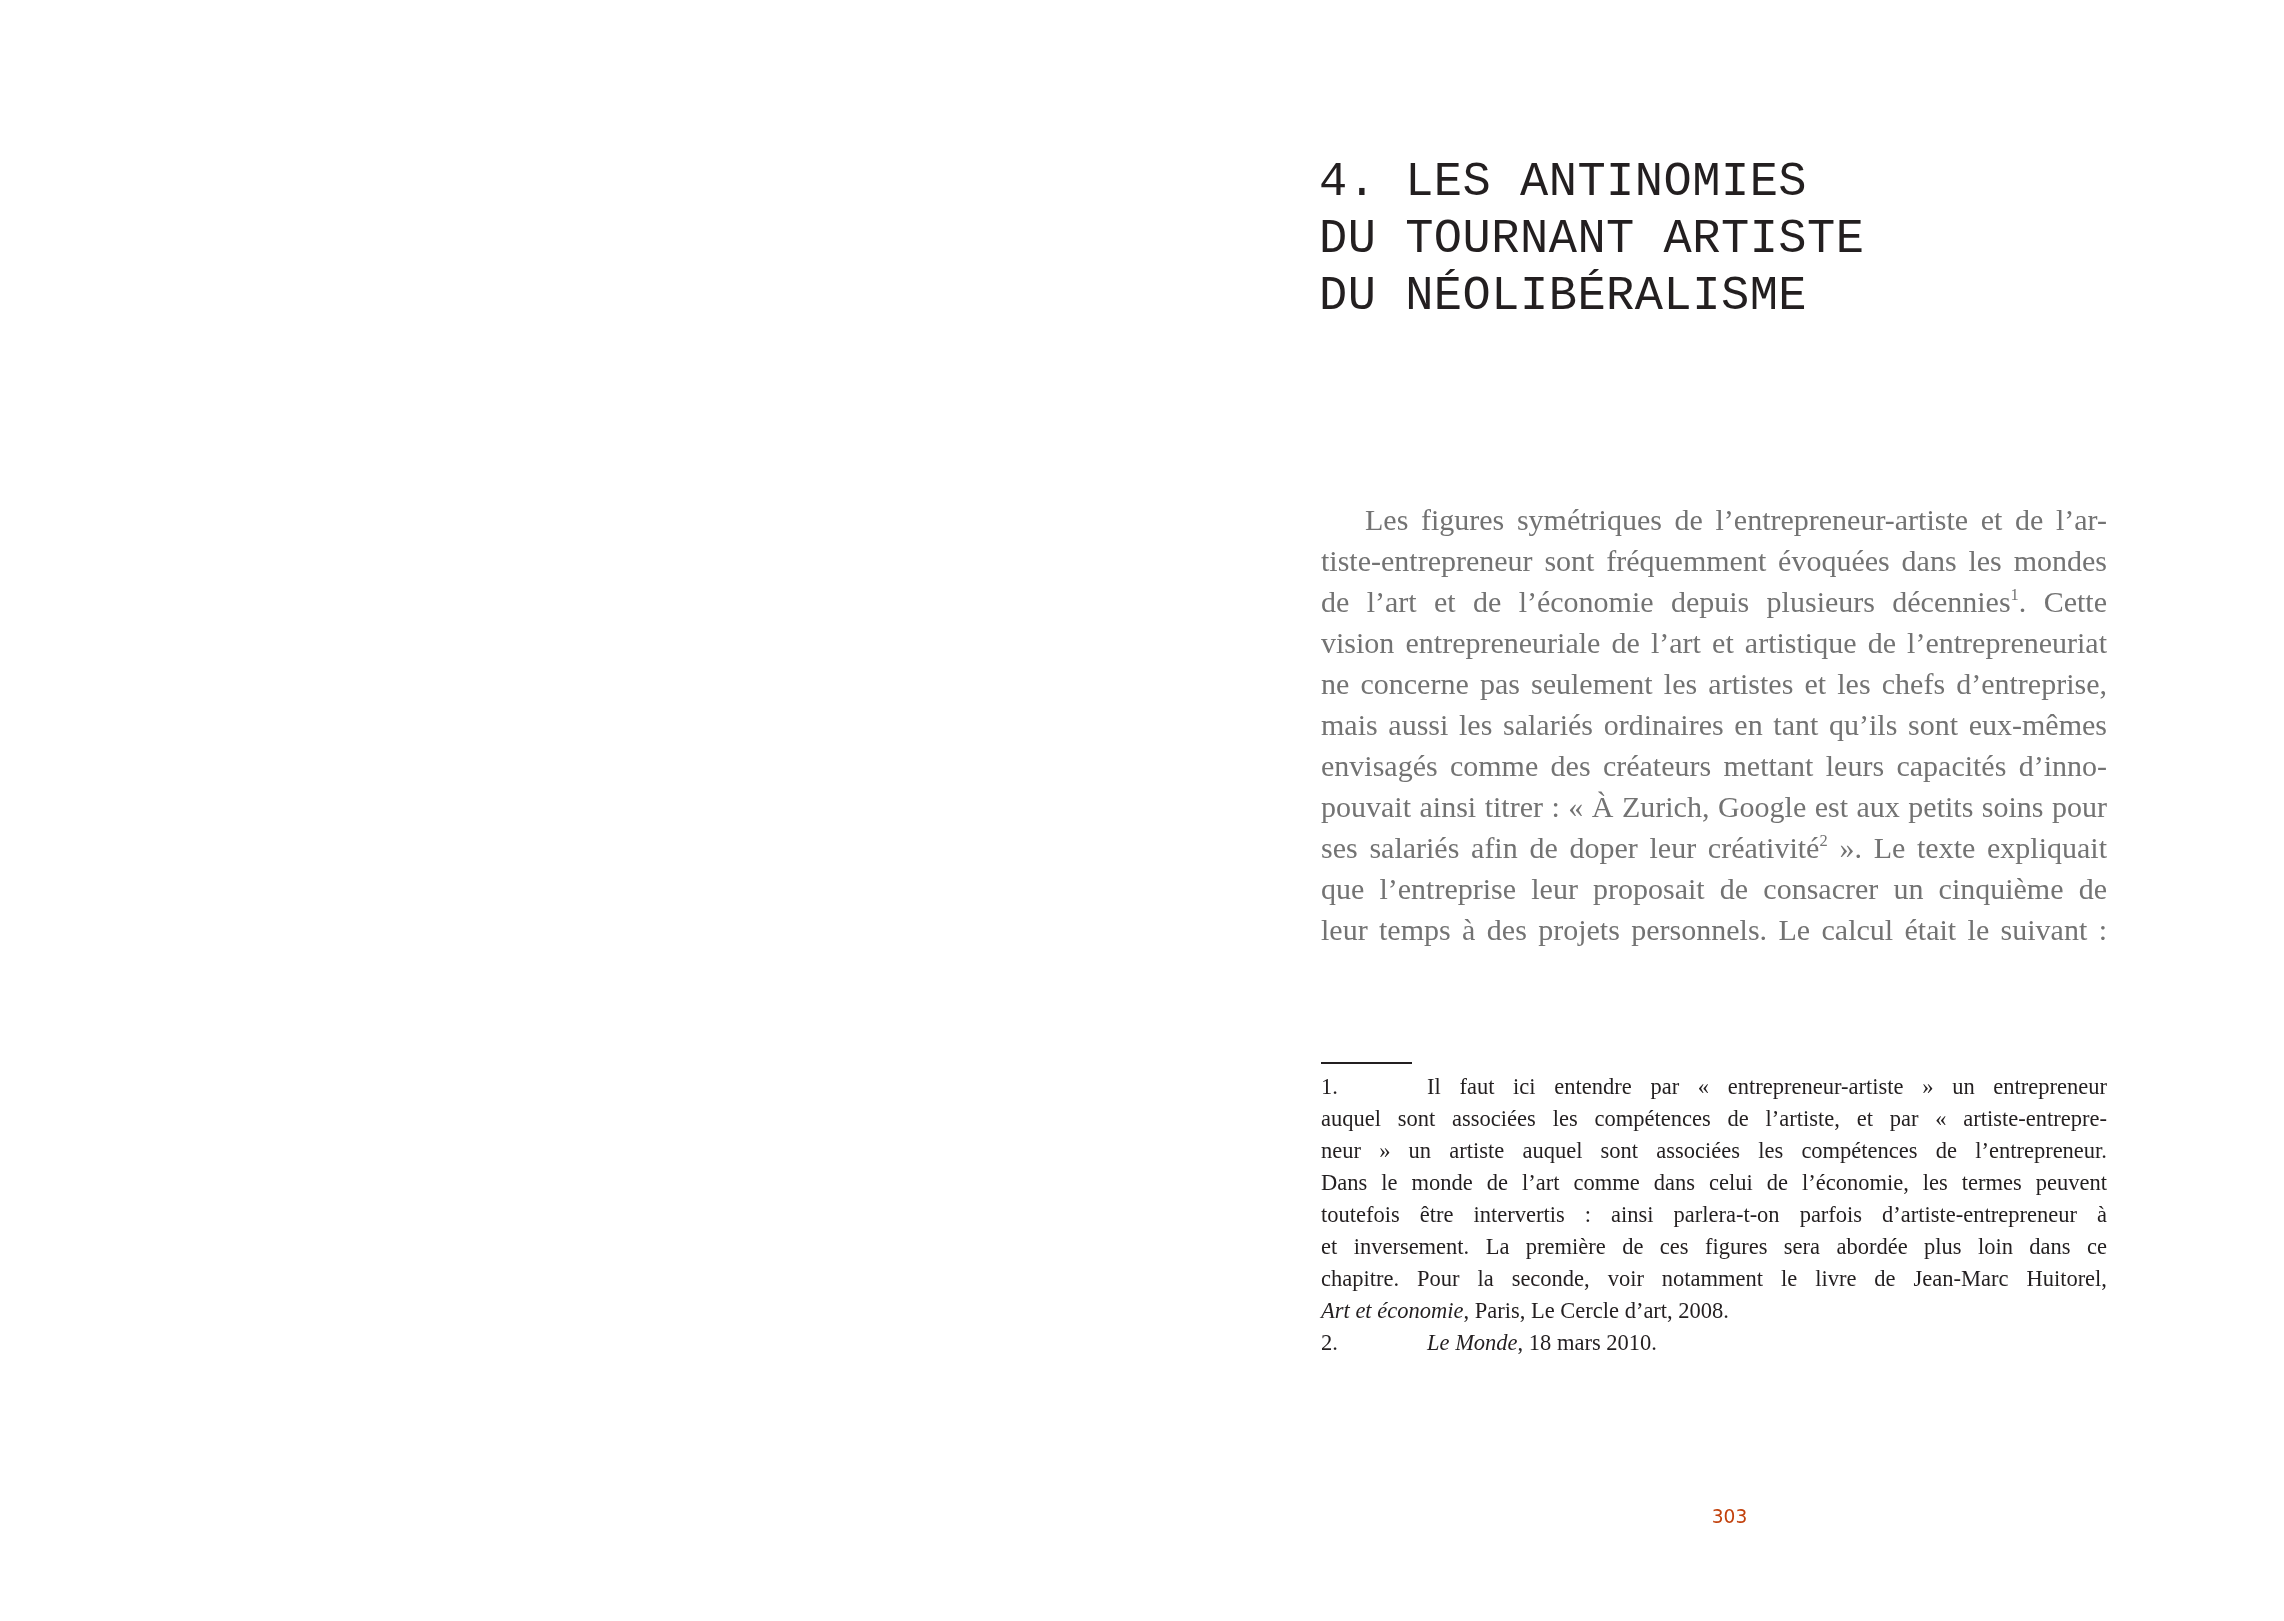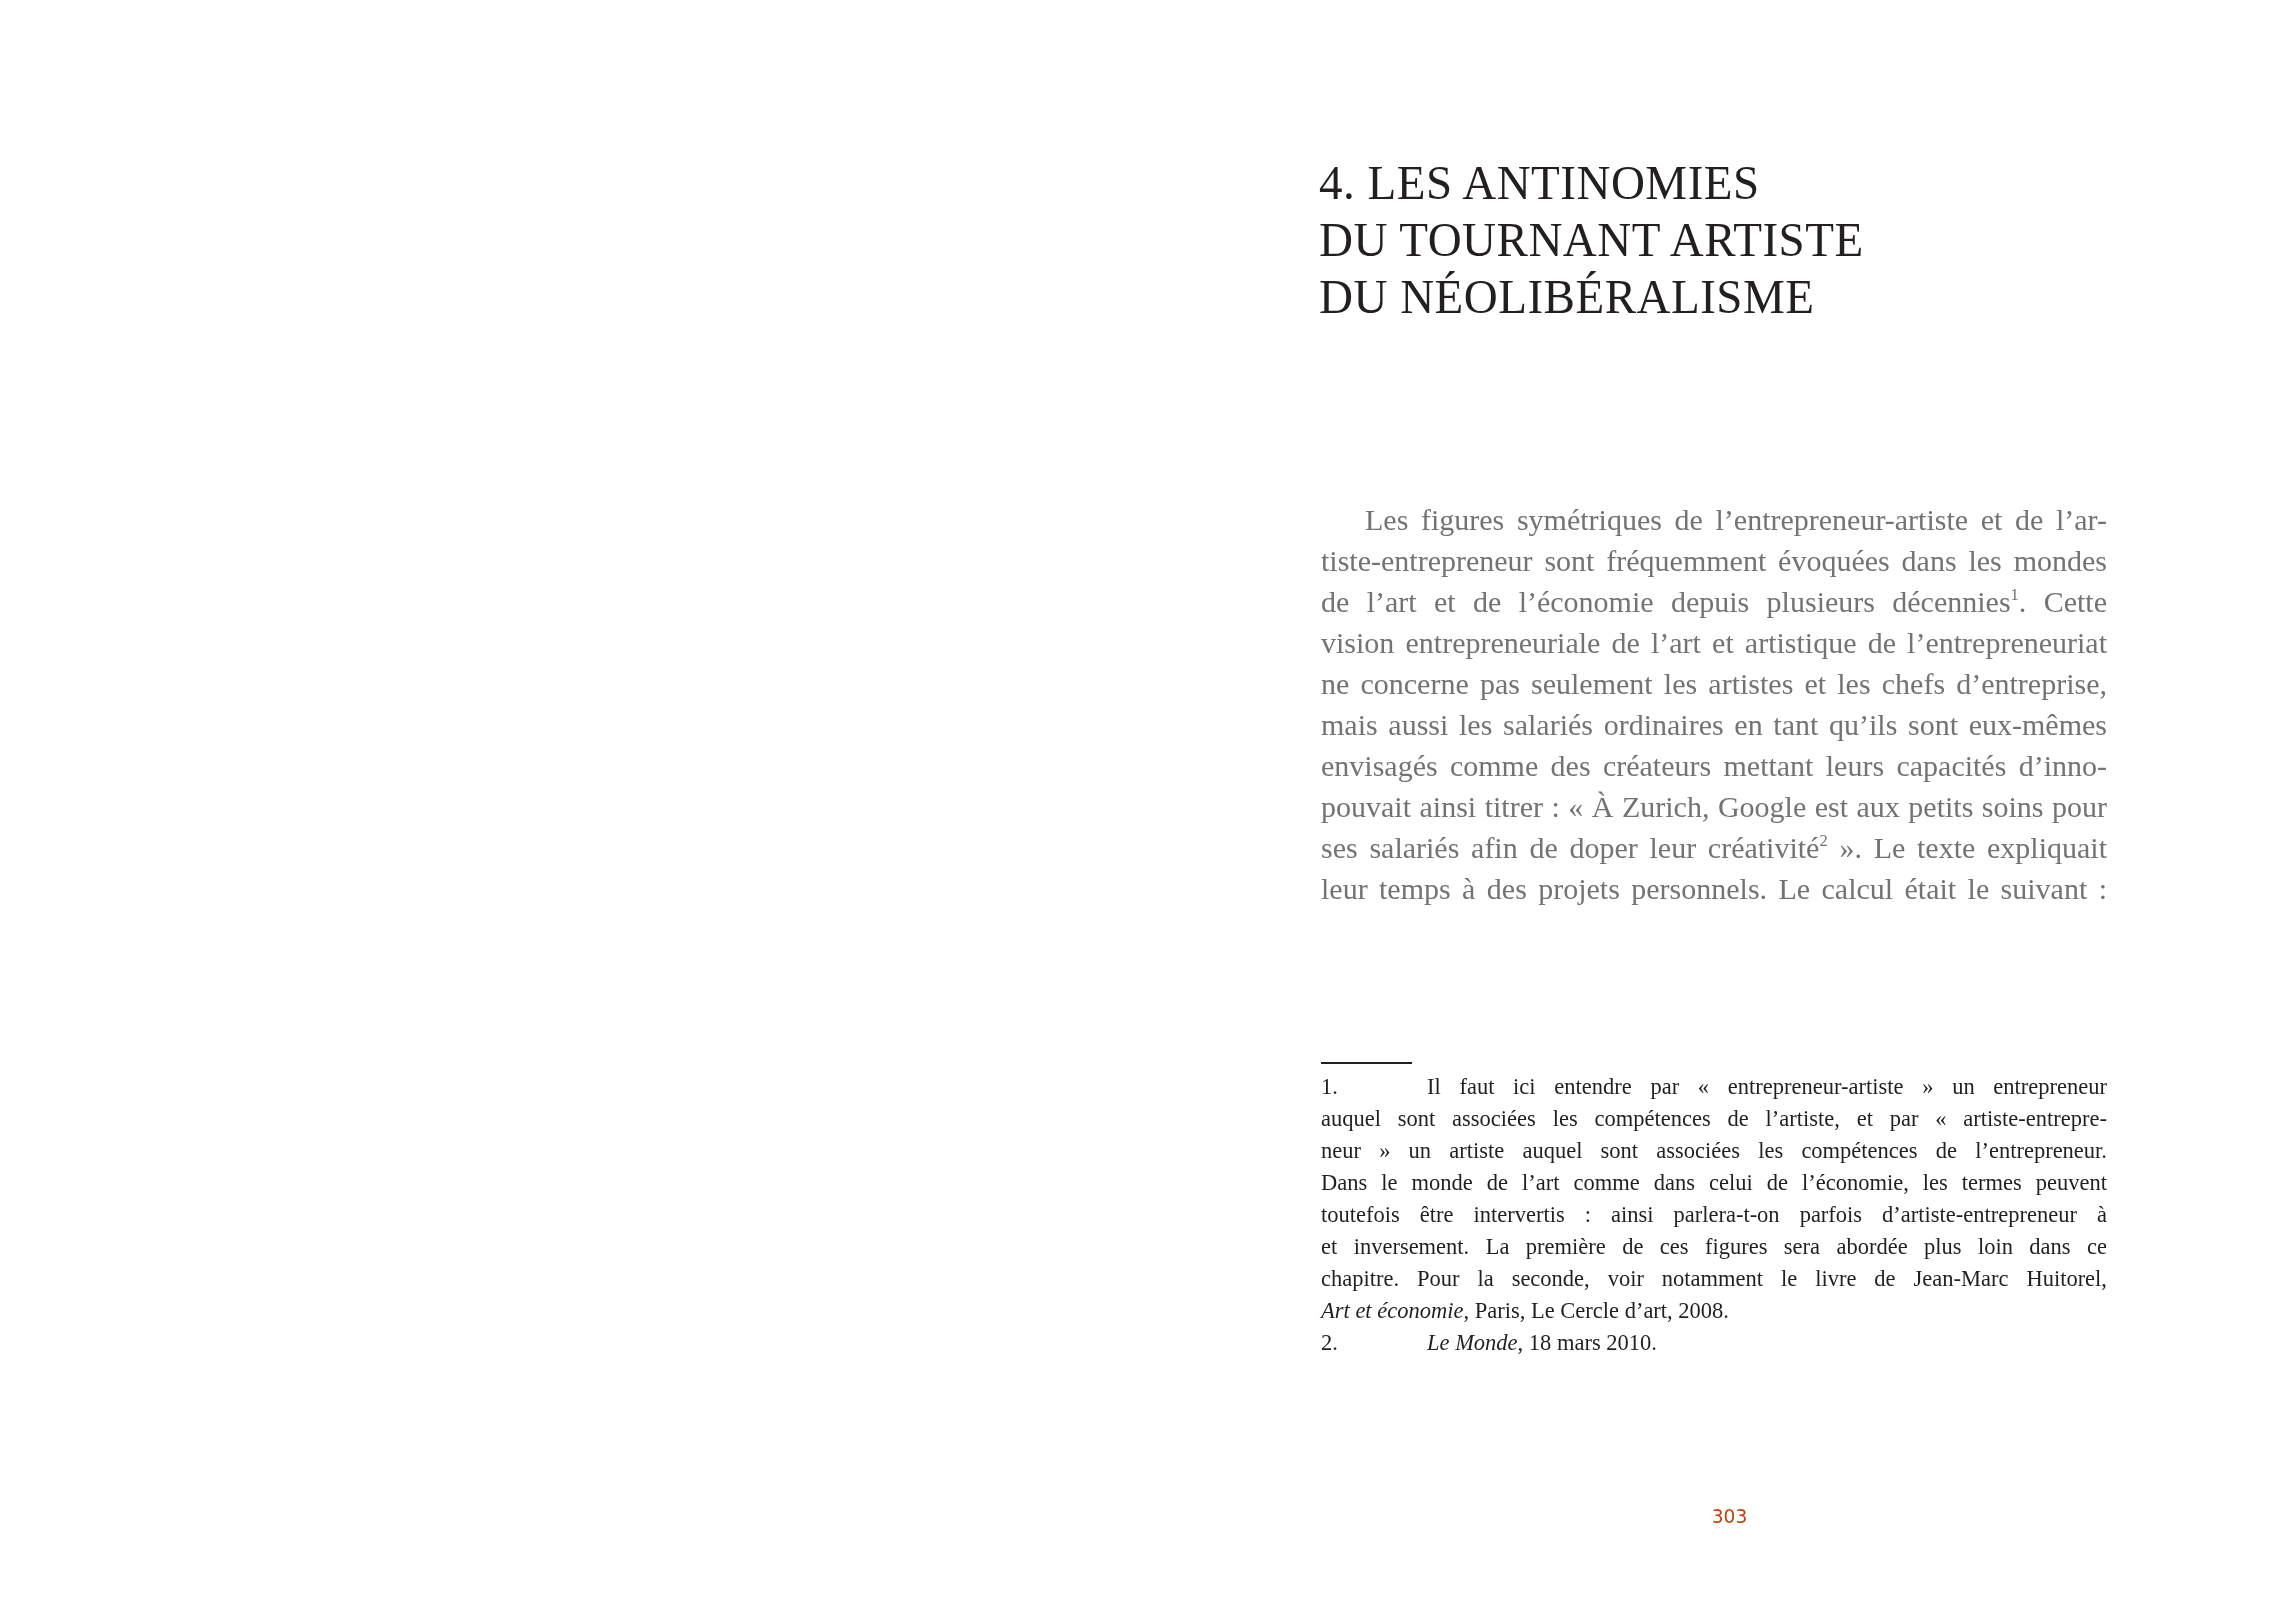--- a/index.html
+++ b/index.html
@@ -33,21 +33,21 @@
       left: 1143px; top: 0;
       width: 1142px;
       height: 1621px;
       background: #ffffff;
     }
     .chapter-title {
       position: absolute;
       left: 1319px;
       top: 154px;
       margin: 0;
-      font-family: Liberation Serif, serif;
+      font-family: Liberation Mono, monospace;
       font-weight: normal;
       font-size: 49px;
       line-height: 57px;
       letter-spacing: 0.5px;
       color: #231f20;
       white-space: nowrap;
     }
     .chapter-title .title-line {
       display: block;
       transform: scaleX(0.96);
@@ -144,20 +144,21 @@
   <div class="body-text">
     <span class="line indent">Les figures symétriques de l’entrepreneur-artiste et de l’ar-</span>
     <span class="line">tiste-entrepreneur sont fréquemment évoquées dans les mondes</span>
     <span class="line"><span>de l’art et de l’économie depuis plusieurs décennies</span><sup class="fnref">1</sup><span>. Cette</span></span>
     <span class="line">vision entrepreneuriale de l’art et artistique de l’entrepreneuriat</span>
     <span class="line">ne concerne pas seulement les artistes et les chefs d’entreprise,</span>
     <span class="line">mais aussi les salariés ordinaires en tant qu’ils sont eux-mêmes</span>
     <span class="line">envisagés comme des créateurs mettant leurs capacités d’inno-</span>
     <span class="line">pouvait ainsi titrer : « À Zurich, Google est aux petits soins pour</span>
     <span class="line"><span>ses salariés afin de doper leur créativité</span><sup class="fnref">2</sup><span> ». Le texte expliquait</span></span>
+    <span class="line">que l’entreprise leur proposait de consacrer un cinquième de</span>
     <span class="line">leur temps à des projets personnels. Le calcul était le suivant :</span>
   </div>
 
   <div class="footnote-rule"></div>
 
   <div class="footnotes">
     <div>
       <span class="fline first">
         <span class="fn-num">1.</span>
         <span class="fn-text">Il faut ici entendre par « entrepreneur-artiste » un entrepreneur</span>

